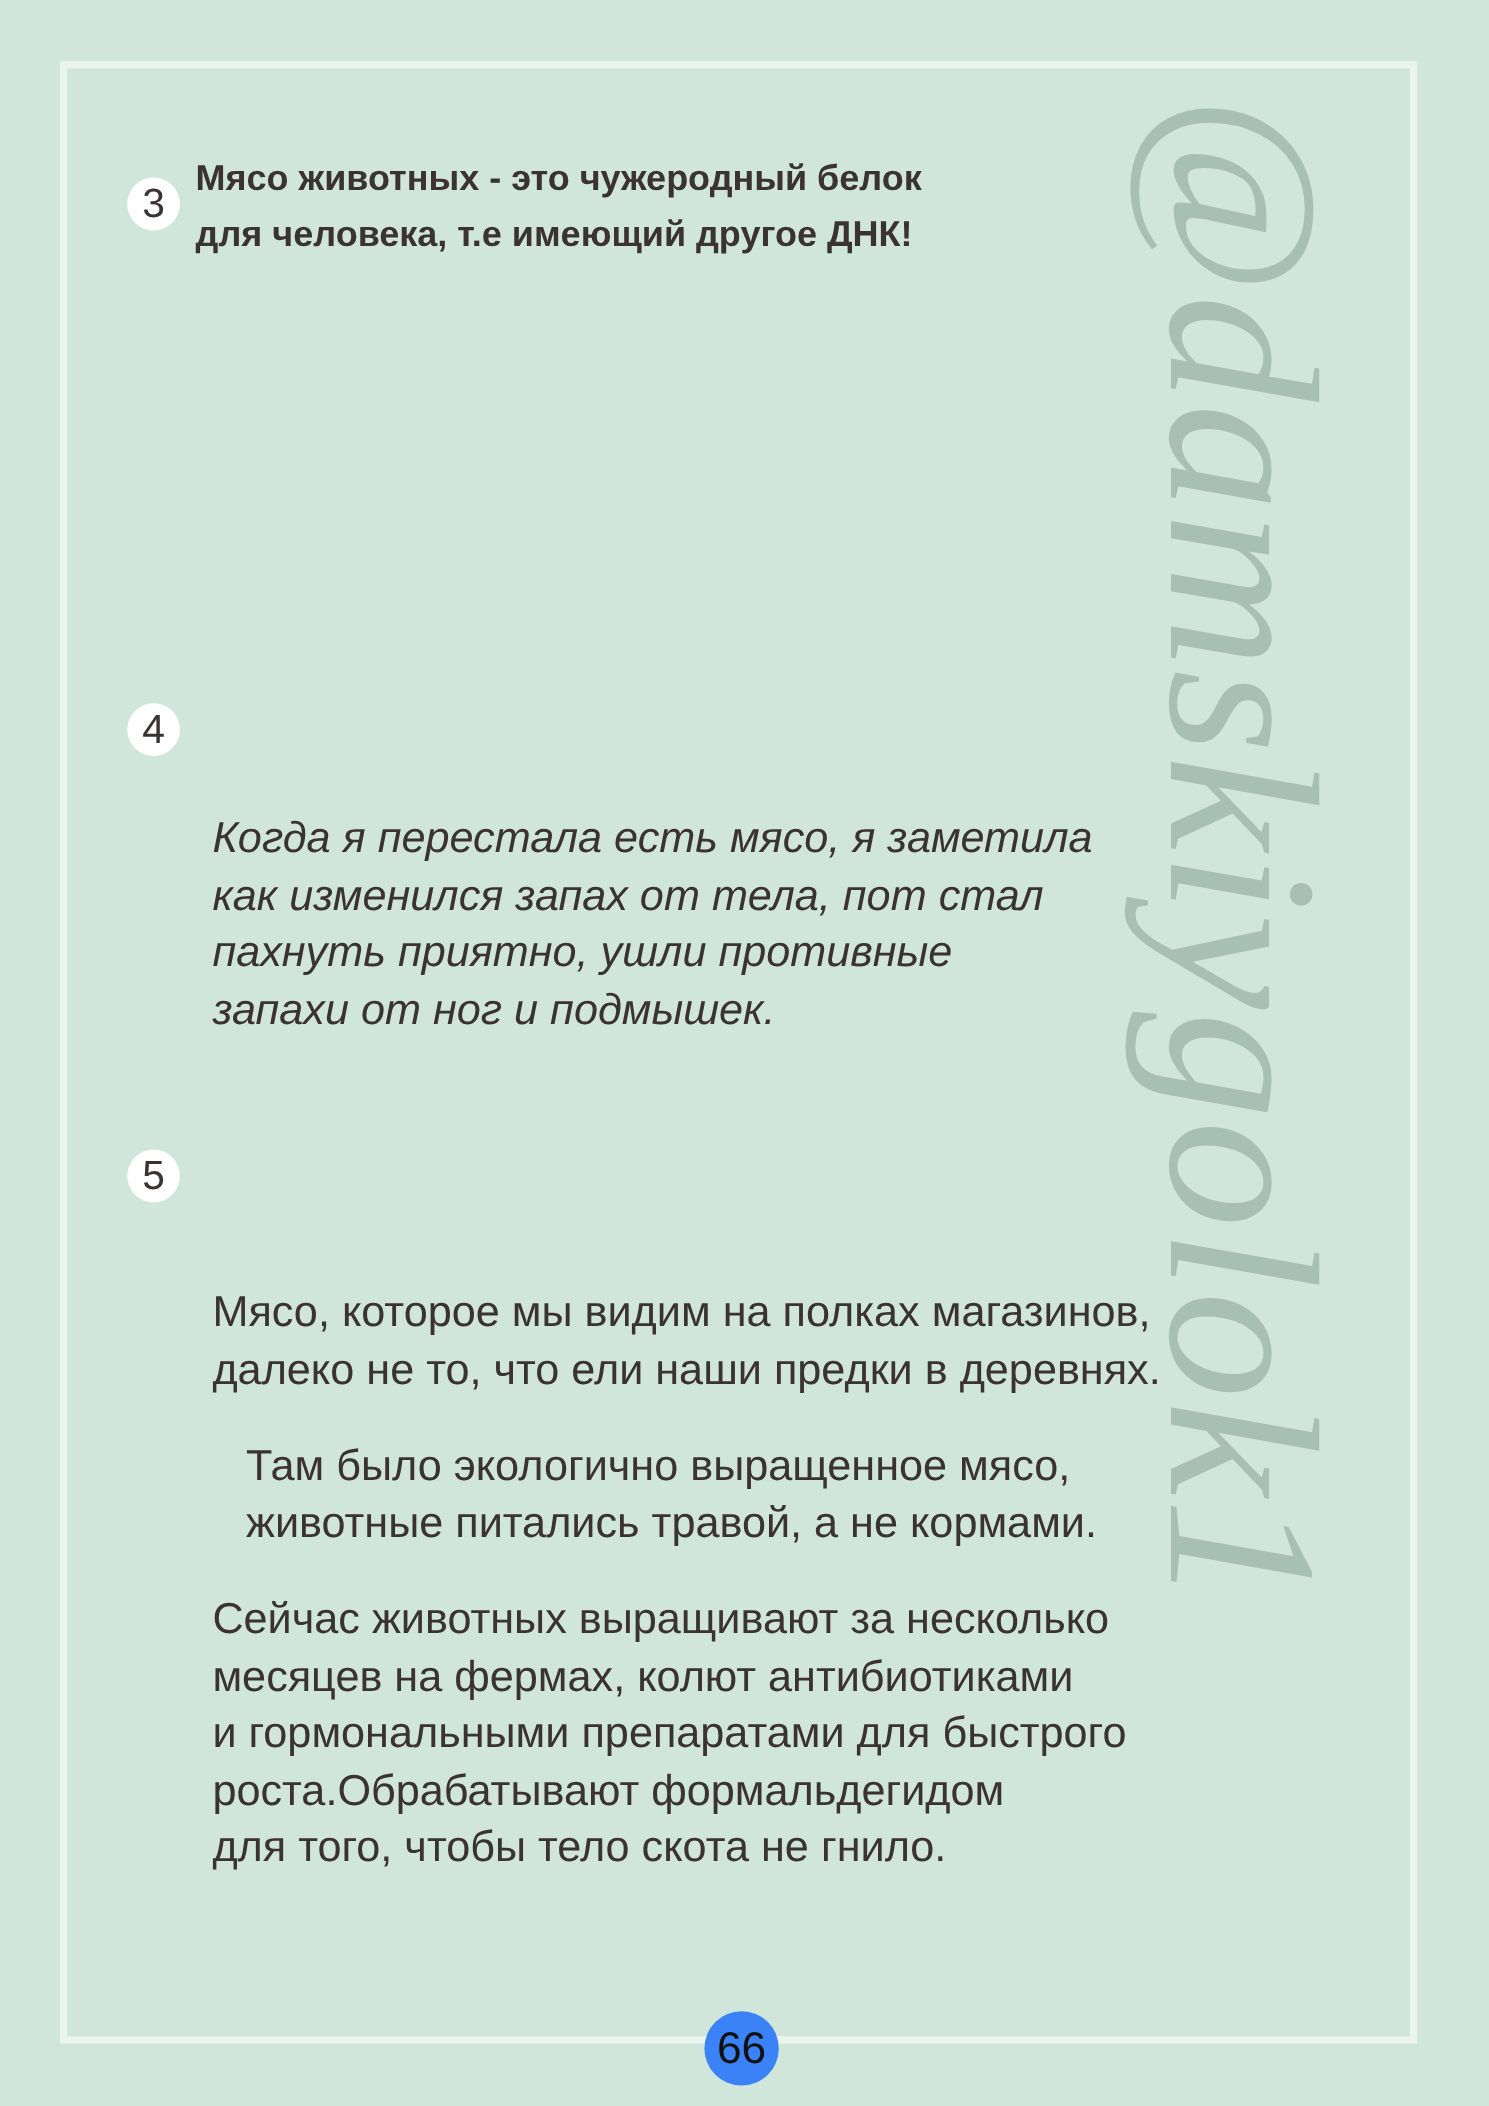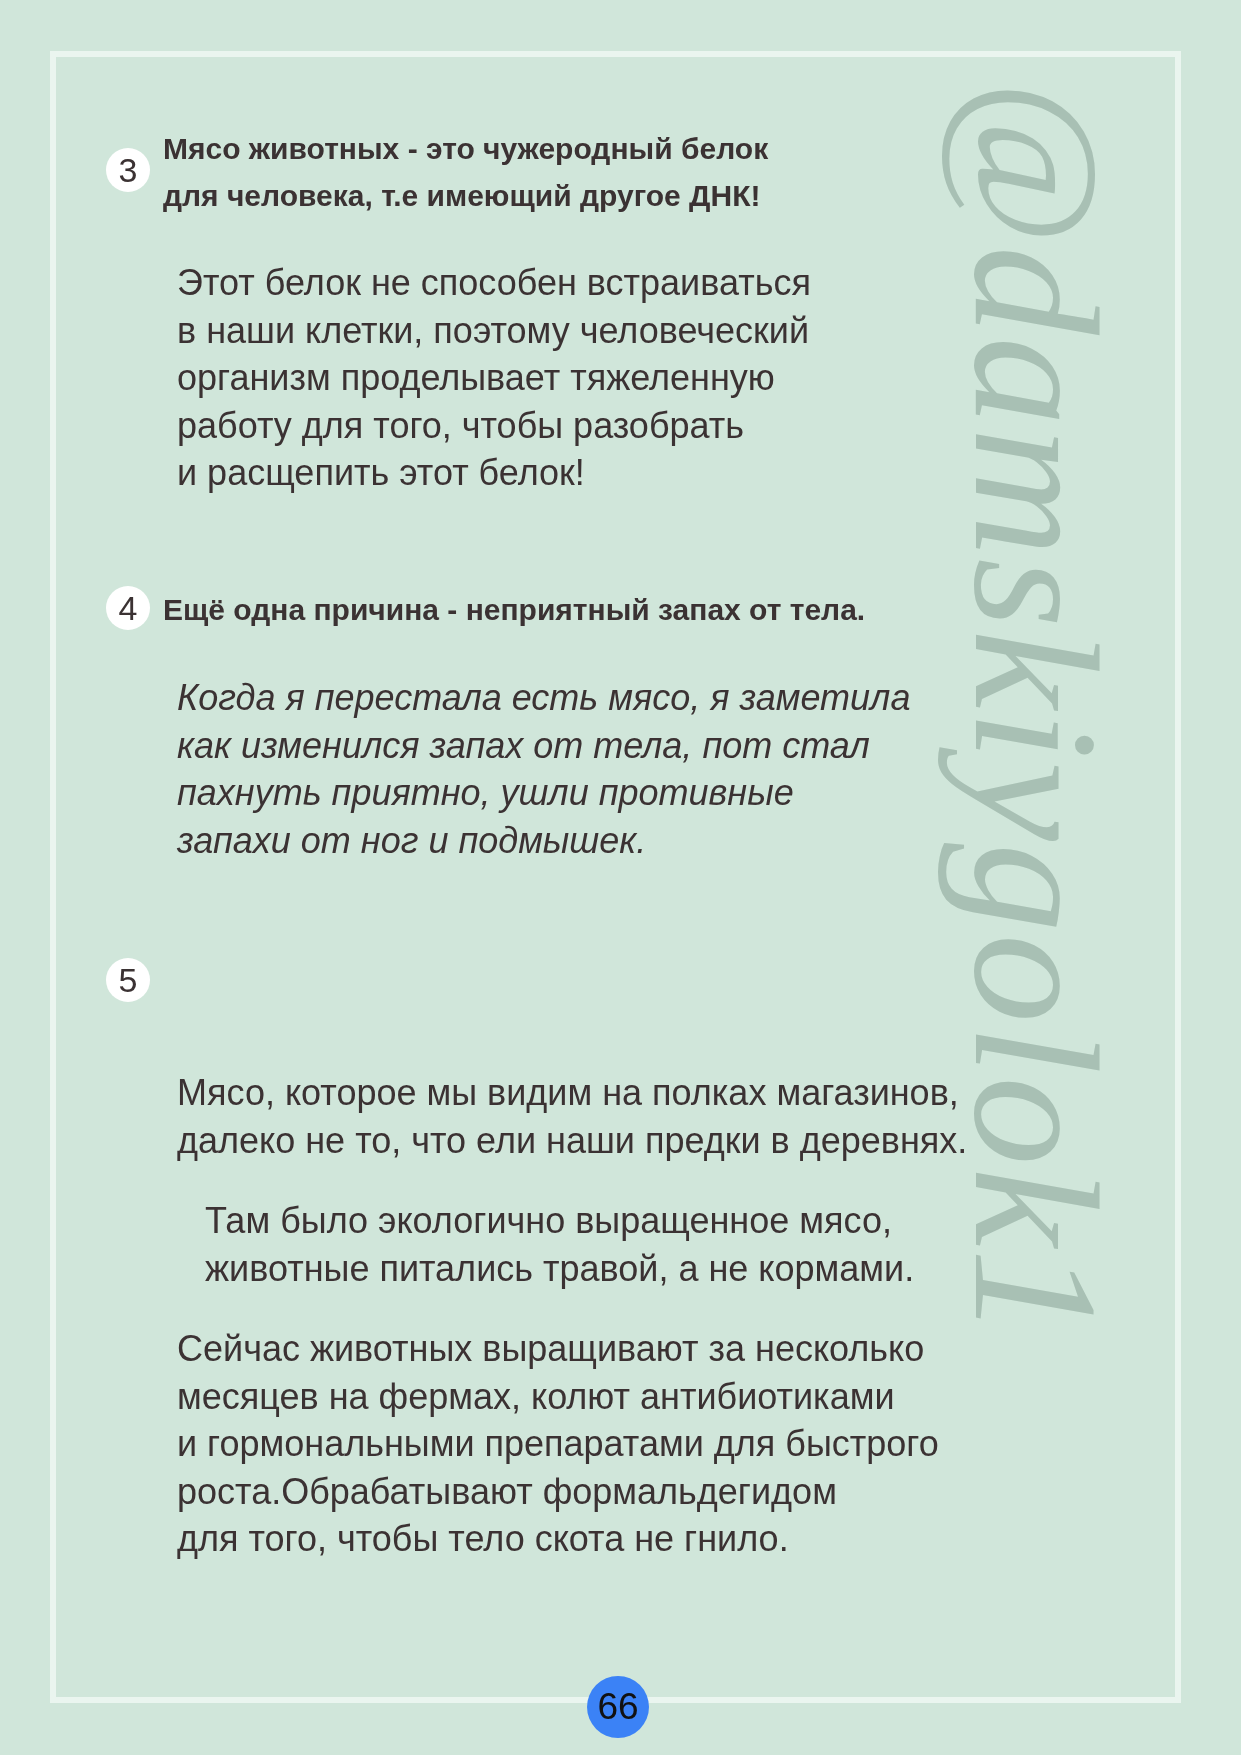--- a/index.html
+++ b/index.html
@@ -78,28 +78,22 @@
 
 <div class="frame"></div>
 
 <div class="watermark">@damskiygolok1</div>
 
 <div class="content">
 
   <div class="num" style="left:106px; top:148px;">3</div>
   <div class="heading" style="top:125px;">Мясо животных - это чужеродный белок
 для человека, т.е имеющий другое ДНК!</div>
-  <div class="para" style="top:259px;">Этот белок не способен встраиваться
-в наши клетки, поэтому человеческий
-организм проделывает тяжеленную
-работу для того, чтобы разобрать
-и расщепить этот белок!</div>
 
   <div class="num" style="left:106px; top:586px;">4</div>
-  <div class="heading" style="top:586px;">Ещё одна причина - неприятный запах от тела.</div>
   <div class="para" style="top:674px;font-style:italic;">Когда я перестала есть мясо, я заметила
 как изменился запах от тела, пот стал
 пахнуть приятно, ушли противные
 запахи от ног и подмышек.</div>
 
   <div class="num" style="left:106px; top:958px;">5</div>
   <div class="para" style="top:1069px;">Мясо, которое мы видим на полках магазинов,
 далеко не то, что ели наши предки в деревнях.</div>
   <div class="para" style="top:1197px;margin-left:28px;">Там было экологично выращенное мясо,
 животные питались травой, а не кормами.</div>

